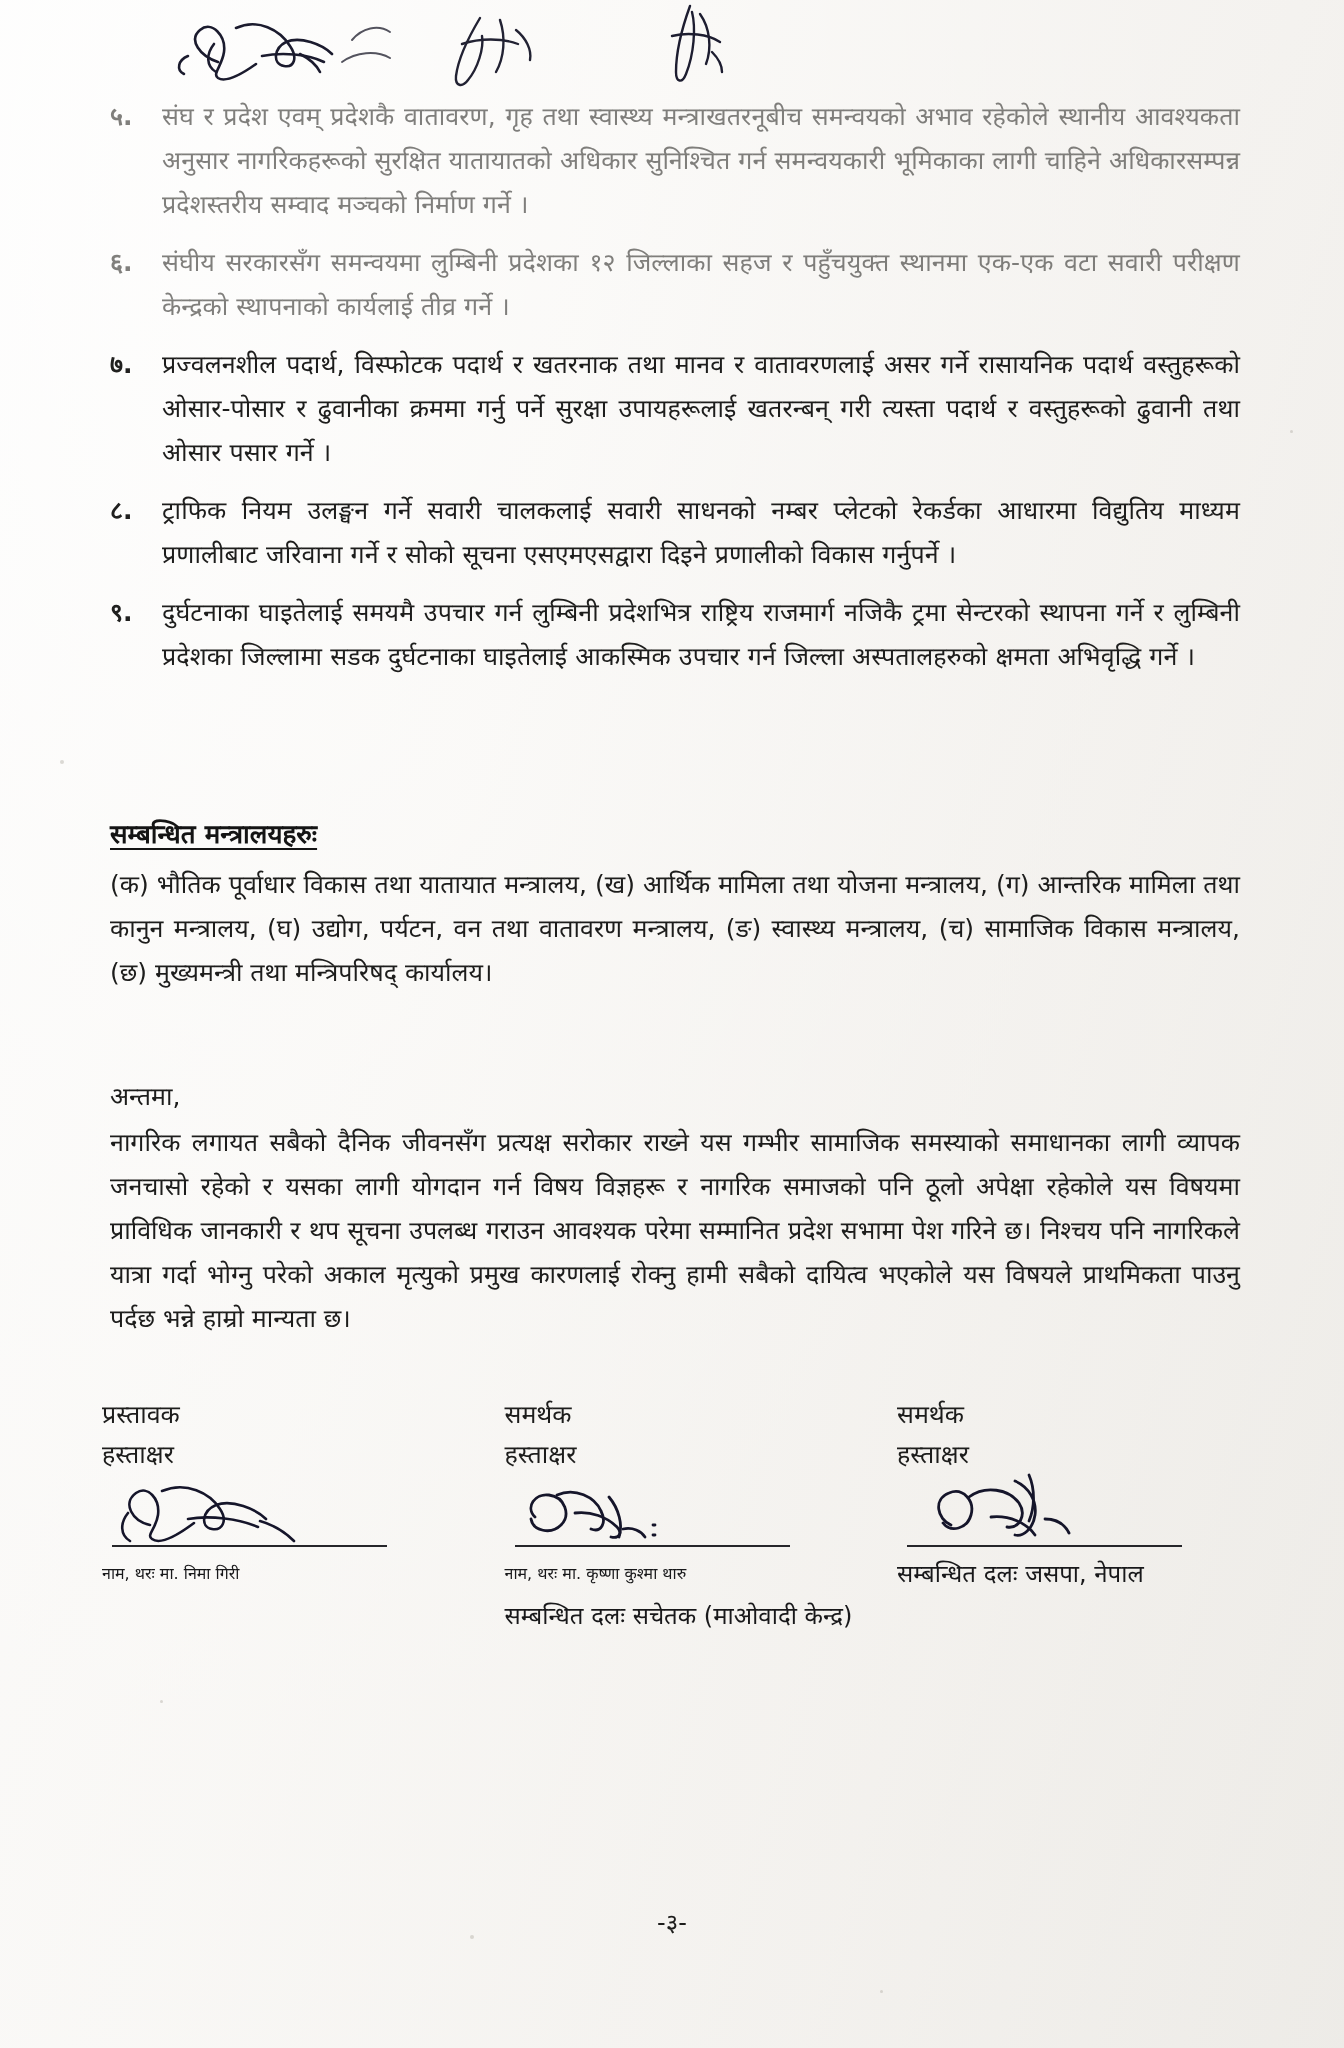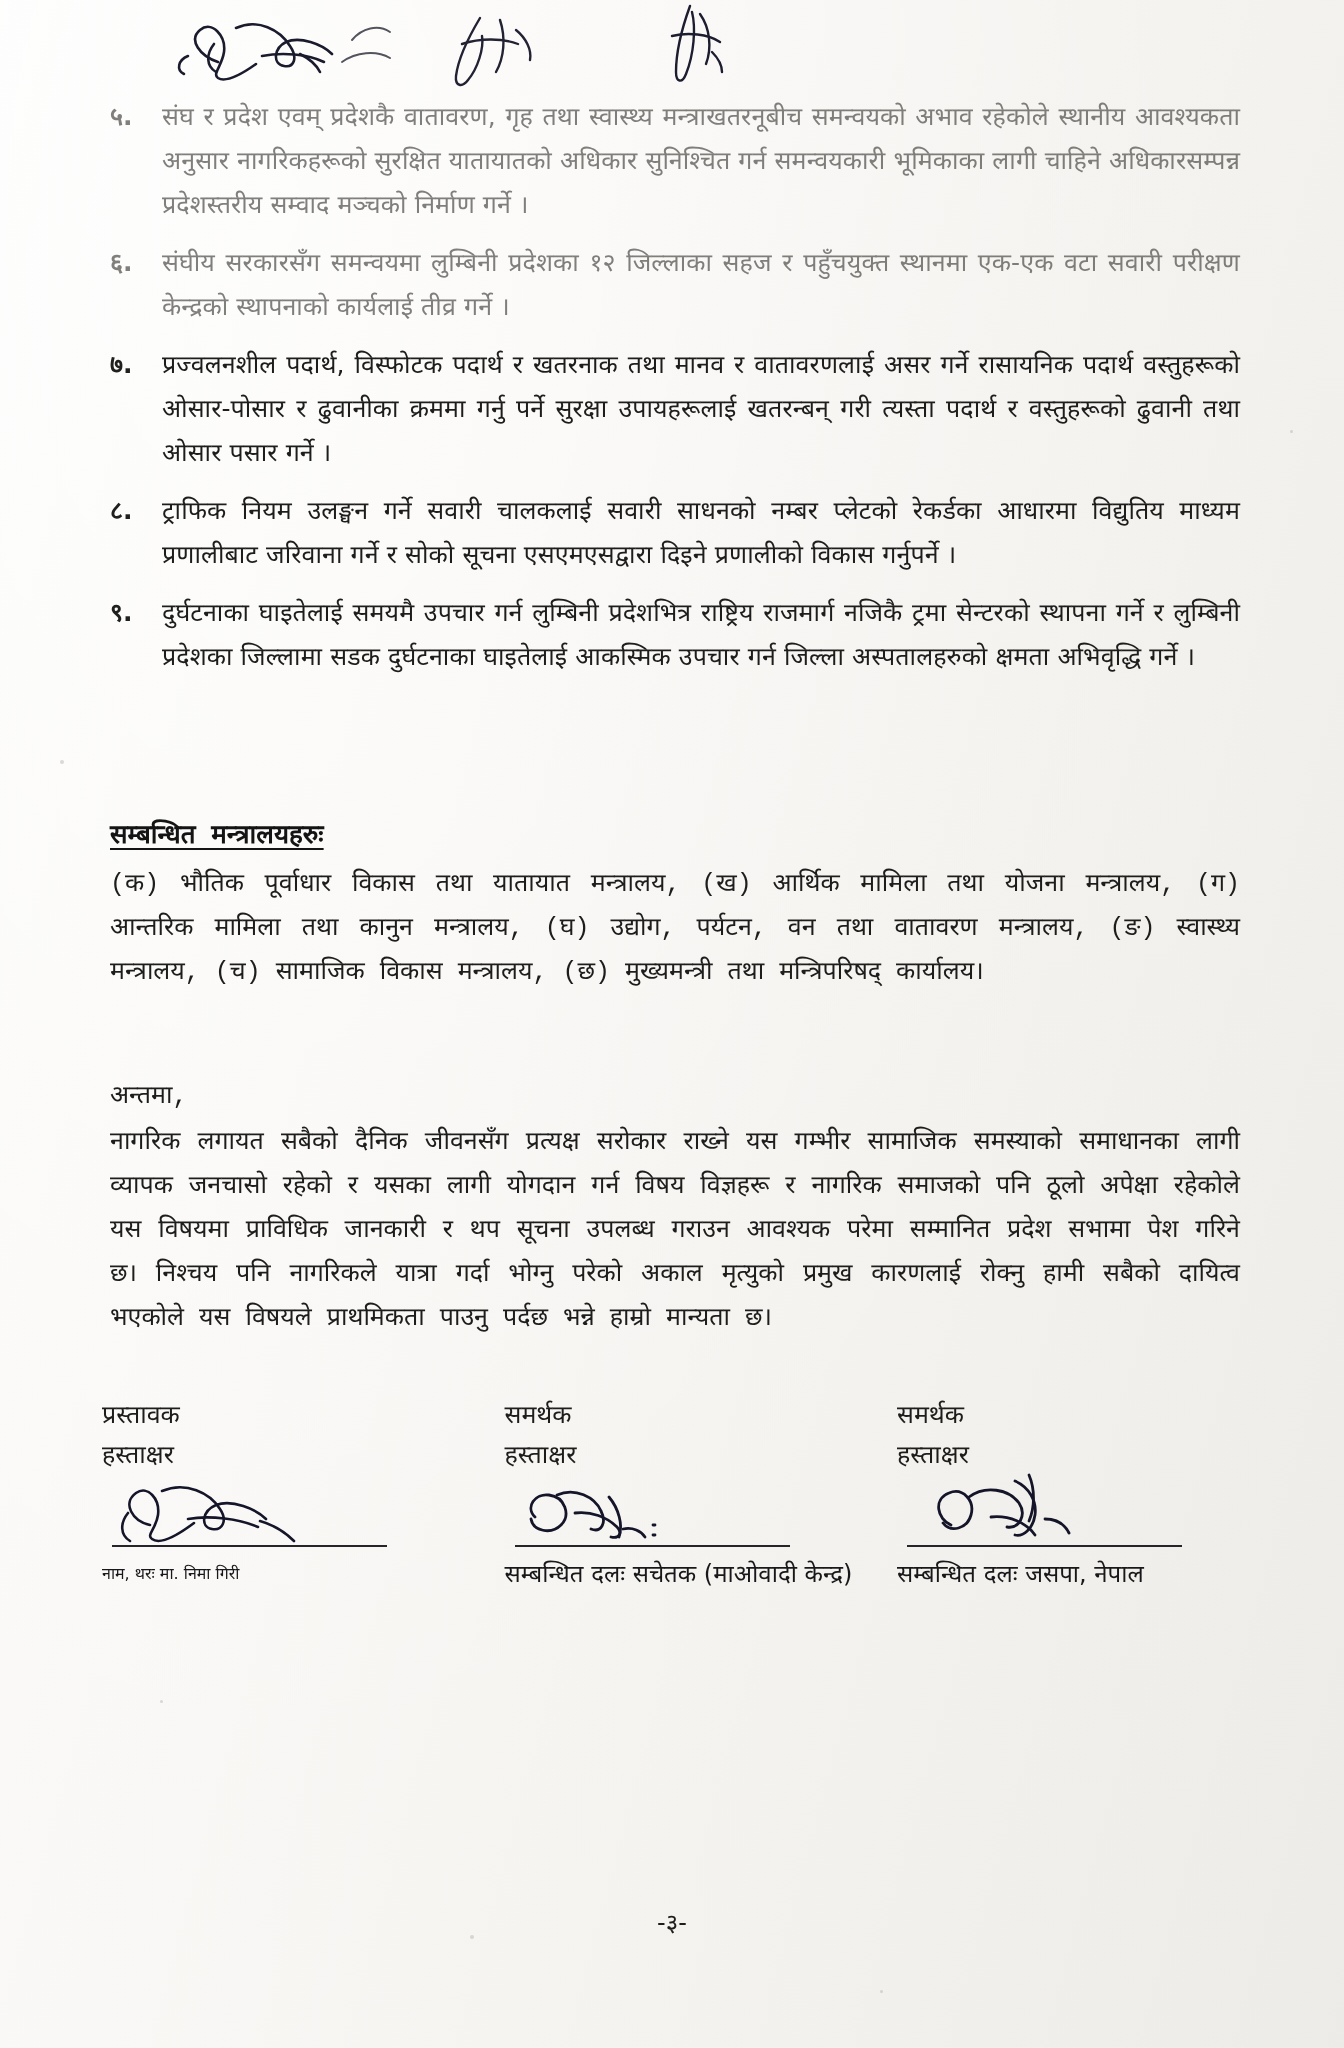--- a/index.html
+++ b/index.html
@@ -71,21 +71,20 @@
   .faded {
     color: #5d5c59;
     opacity: 0.78;
   }
 
   
   .section {
     position: absolute;
     left: 110px;
     width: 1130px;
-    font-family: Liberation Mono, monospace;
   }
   .sec-head {
     font-size: 26px;
     font-weight: 700;
     text-decoration: underline;
     text-underline-offset: 5px;
     margin-bottom: 12px;
     color: #141414;
   }
   .sec-body {
@@ -269,20 +268,21 @@
             <path d="M44 22 c18 -8 38 2 44 16 c6 12 0 22 -10 18"></path>
             <path d="M62 40 c16 -2 32 4 42 14 c6 6 2 12 -6 10"></path>
             <path d="M96 24 c10 12 14 28 10 40"></path>
             <path d="M110 56 c10 -2 18 2 22 8"></path>
             <path d="M140 52 l2 0"></path>
             <path d="M140 62 l2 0"></path>
           </g>
         </svg>
         <div class="sig-line"></div>
       </div>
+      <div class="sig-name">नाम, थरः मा. कृष्णा कुश्मा थारु</div>
       <div class="sig-party">सम्बन्धित दलः सचेतक (माओवादी केन्द्र)</div>
     </div>
 
     <div class="sig-col">
       <div class="sig-role">समर्थक</div>
       <div class="sig-word">हस्ताक्षर</div>
       <div class="sig-area">
         <svg class="sig-ink" width="280" height="78" viewBox="0 0 280 78">
           <g fill="none" stroke="#15152a" stroke-width="2.8" stroke-linecap="round">
             <path d="M46 52 c-14 -6 -18 -26 -2 -32 c14 -6 26 8 22 22 c-4 14 -20 18 -28 8"></path>

